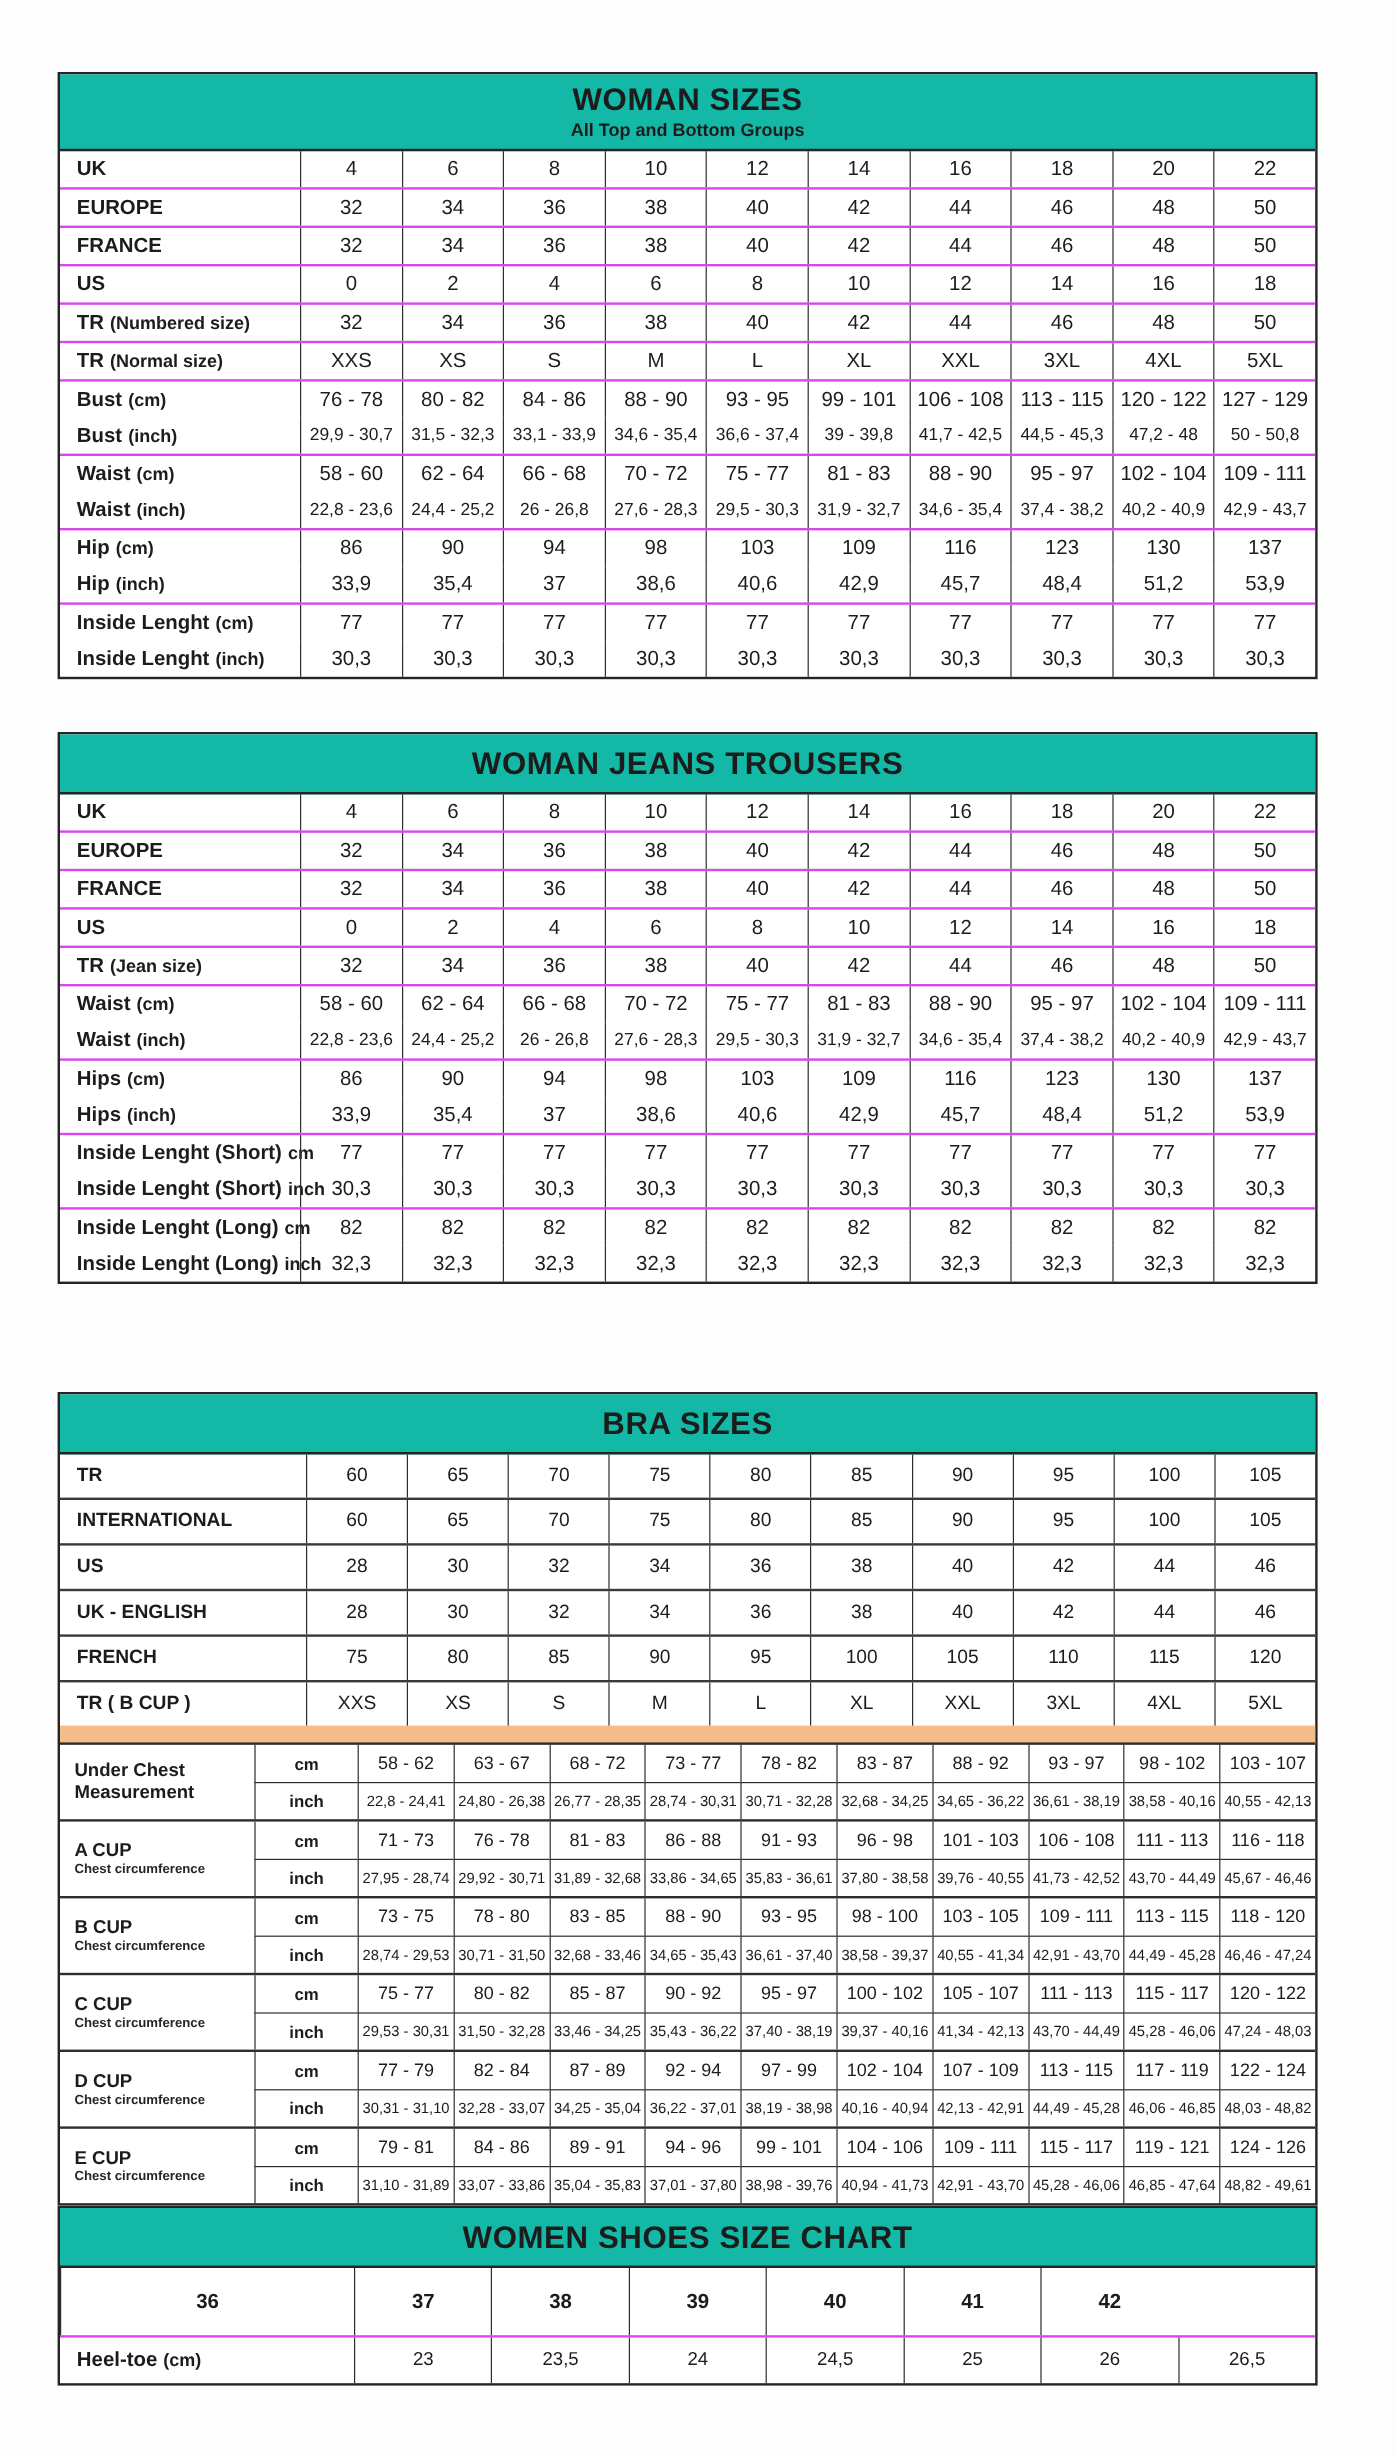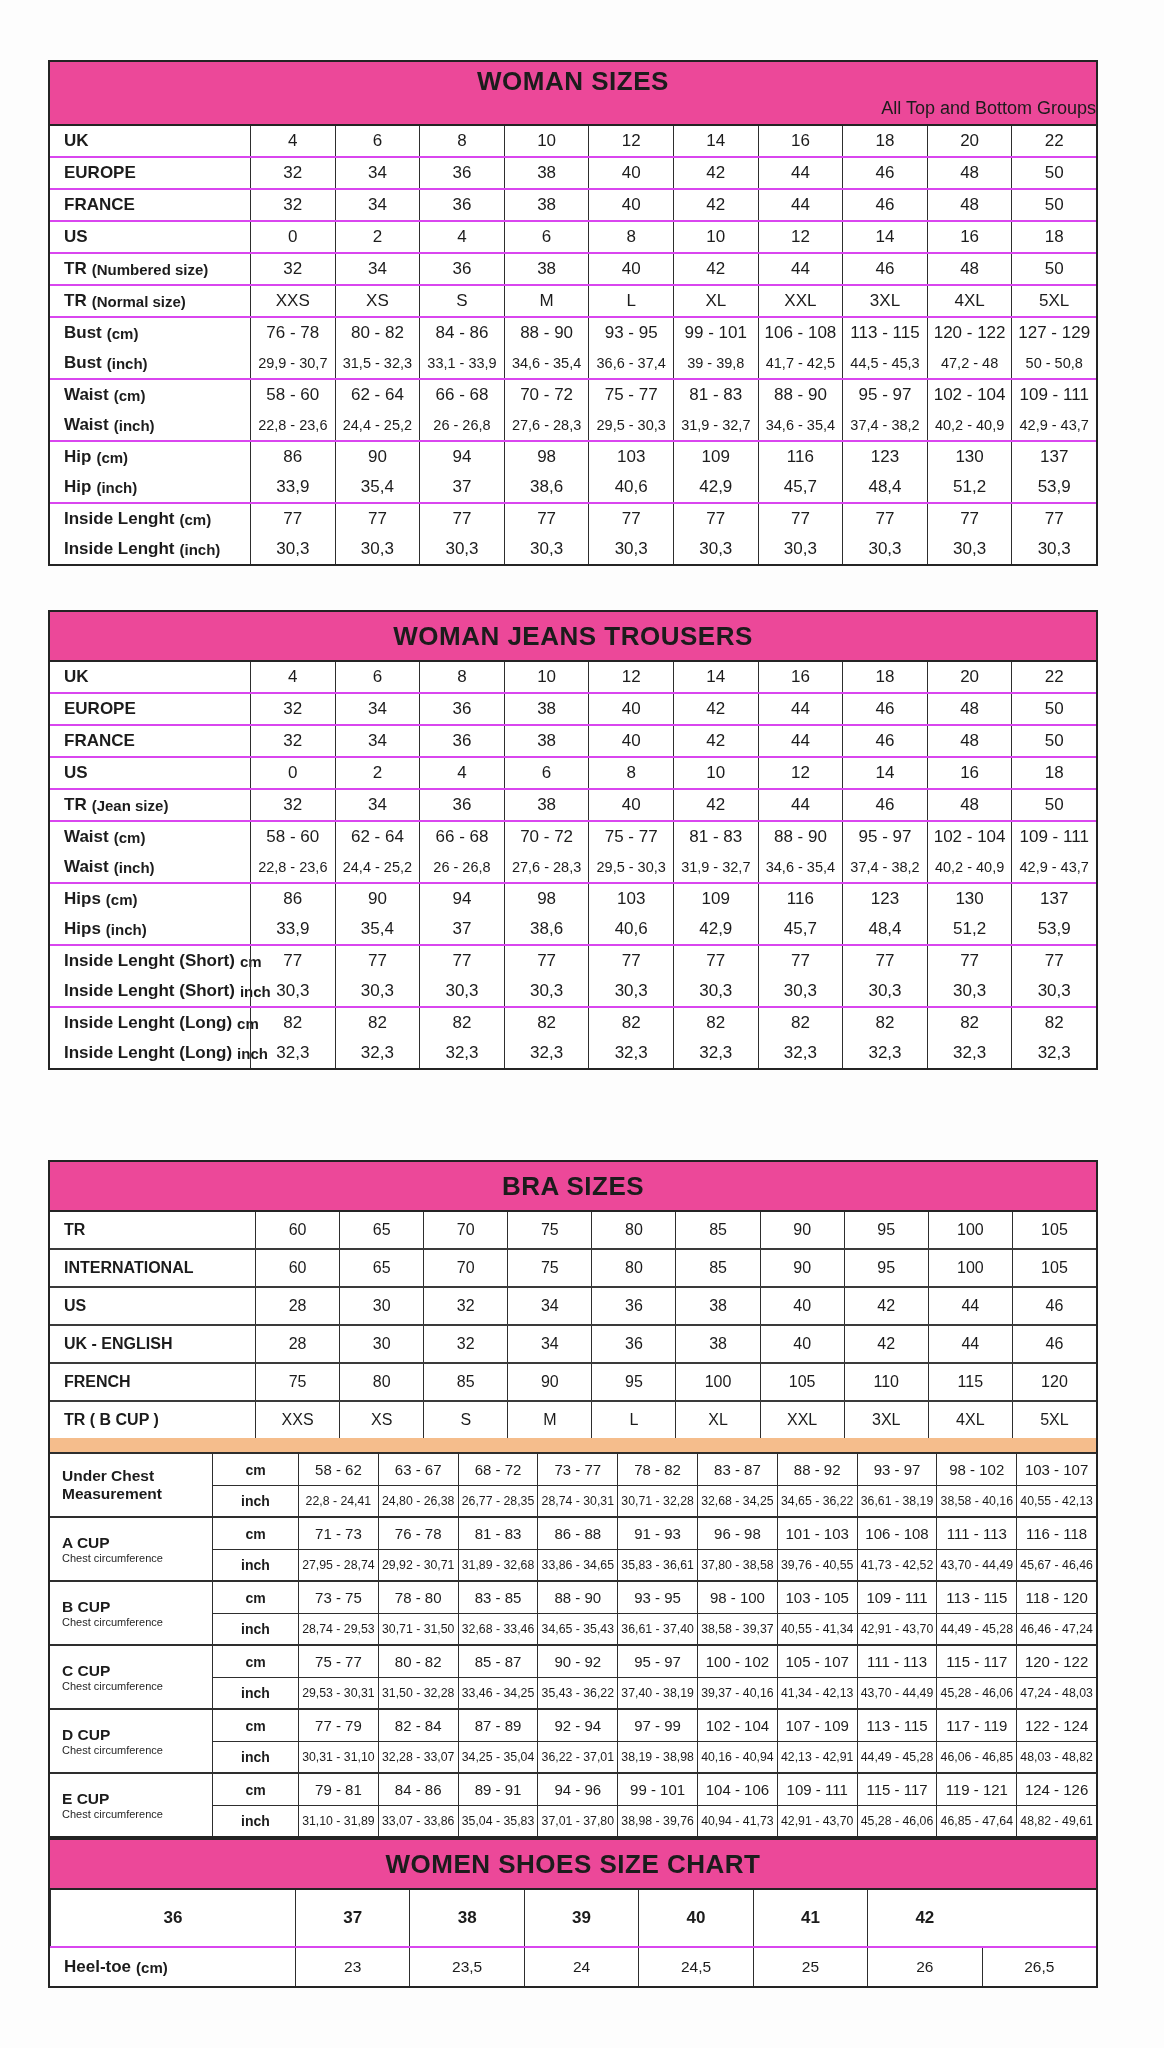--- a/index.html
+++ b/index.html
@@ -4,25 +4,25 @@
 <style>
   * { box-sizing: border-box; margin: 0; padding: 0; }
   html,body { width: 1164px; background: #ffffff; }
   body { height: 2048px; font-family: "Liberation Sans", sans-serif; color: #1c1c1c; }
   .page { position: relative; width: 1164px; height: 2048px; background: #fdfdfd; overflow: hidden; }
   .tableblock { position: absolute; left: 48px; width: 1050px; background: #ffffff; border: 2.5px solid #242424; }
   #t0 { top: 60px; }
   #t1 { top: 610px; }
   #t2 { top: 1160px; }
   #t3 { top: 1838px; }
-  .titlebar { background: #ec4899; border-bottom: 2.5px solid #242424; text-align: center;
+  .titlebar { background: #14b8a6; border-bottom: 2.5px solid #242424; text-align: center;
               display: flex; flex-direction: column; justify-content: center; min-height: 50px; }
   #t0 .titlebar { min-height: 64px; }
   .ttl { font-size: 26px; font-weight: bold; letter-spacing: .5px; line-height: 1.1; }
-  .subttl { font-size: 18px; font-weight: normal; margin-top: 2px; text-align: right; }
+  .subttl { font-size: 15px; font-weight: bold; margin-top: 2px; }
   .subttl:empty { display: none; }
 
   
   .rowgroup { border-bottom: 2px solid #d946ef; }
   .tbody .rowgroup:last-child { border-bottom: none; }
   .row { display: grid; align-items: stretch; height: 30px; }
   .t-main .row { grid-template-columns: 200px repeat(10, 1fr); }
   .t-shoes .row { grid-template-columns: 245px repeat(7, 1fr); }
   .cell { display: flex; align-items: center; justify-content: center; font-size: 17px; }
   .cell.label { justify-content: flex-start; padding-left: 14px; font-weight: bold; white-space: nowrap; }
@@ -42,21 +42,21 @@
   .bra-plain .cell { font-size: 16px; }
   .bra-divider { height: 16px; background: #f5bd8c; border-bottom: 2px solid #2e2e2e; }
 
   
   .cupgroup { display: grid; grid-template-columns: 162px 86px repeat(10, 1fr);
               grid-auto-rows: 31px; border-bottom: 2px solid #2e2e2e; }
   .tbody .cupgroup:last-child { border-bottom: none; }
   .cuplabel { grid-row: 1 / span 2; display: flex; flex-direction: column; justify-content: center;
               padding-left: 12px; padding-right: 6px; }
   .cupname { font-weight: bold; font-size: 15.5px; line-height: 1.15; }
-  .cupsub { font-size: 11px; font-weight: normal; color: #262626; margin-top: 1px; }
+  .cupsub { font-size: 11px; font-weight: bold; color: #262626; margin-top: 1px; }
   .unit { border-left: 1.6px solid #2e2e2e; font-weight: bold; font-size: 14px;
           display: flex; align-items: center; justify-content: center; }
   .bval { border-left: 1.6px solid #2e2e2e; font-size: 15px;
           display: flex; align-items: center; justify-content: center; white-space: nowrap; }
   .r2 { border-top: 1.4px solid #2e2e2e; }
   .bval.r2 { font-size: 12.3px; }
 </style>
 </head>
 <body>
 

